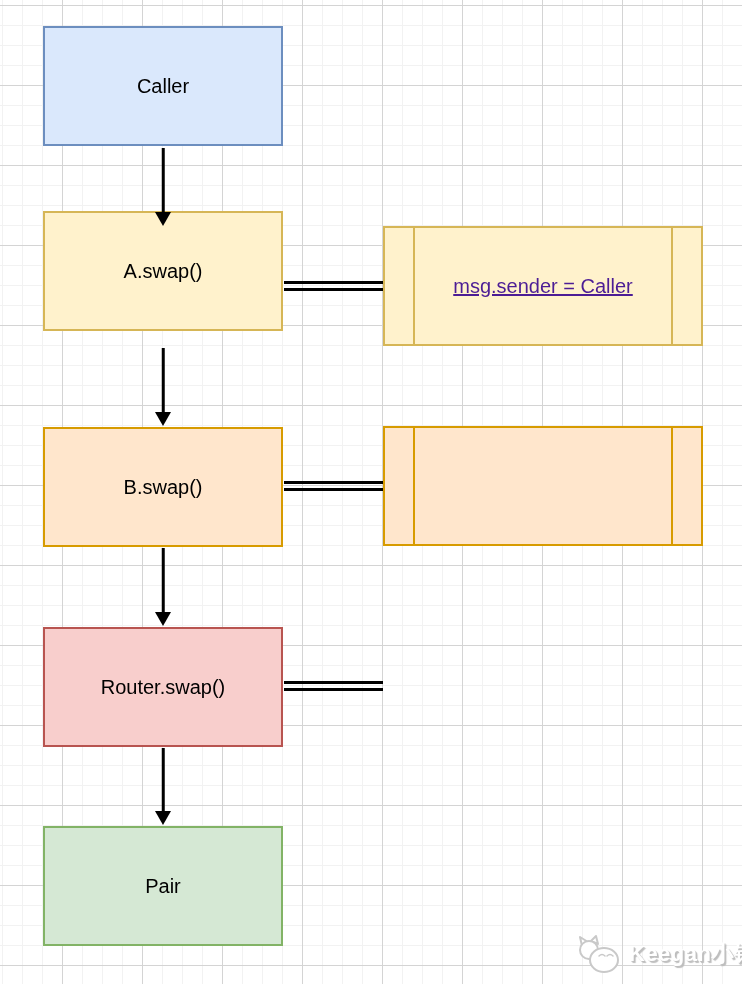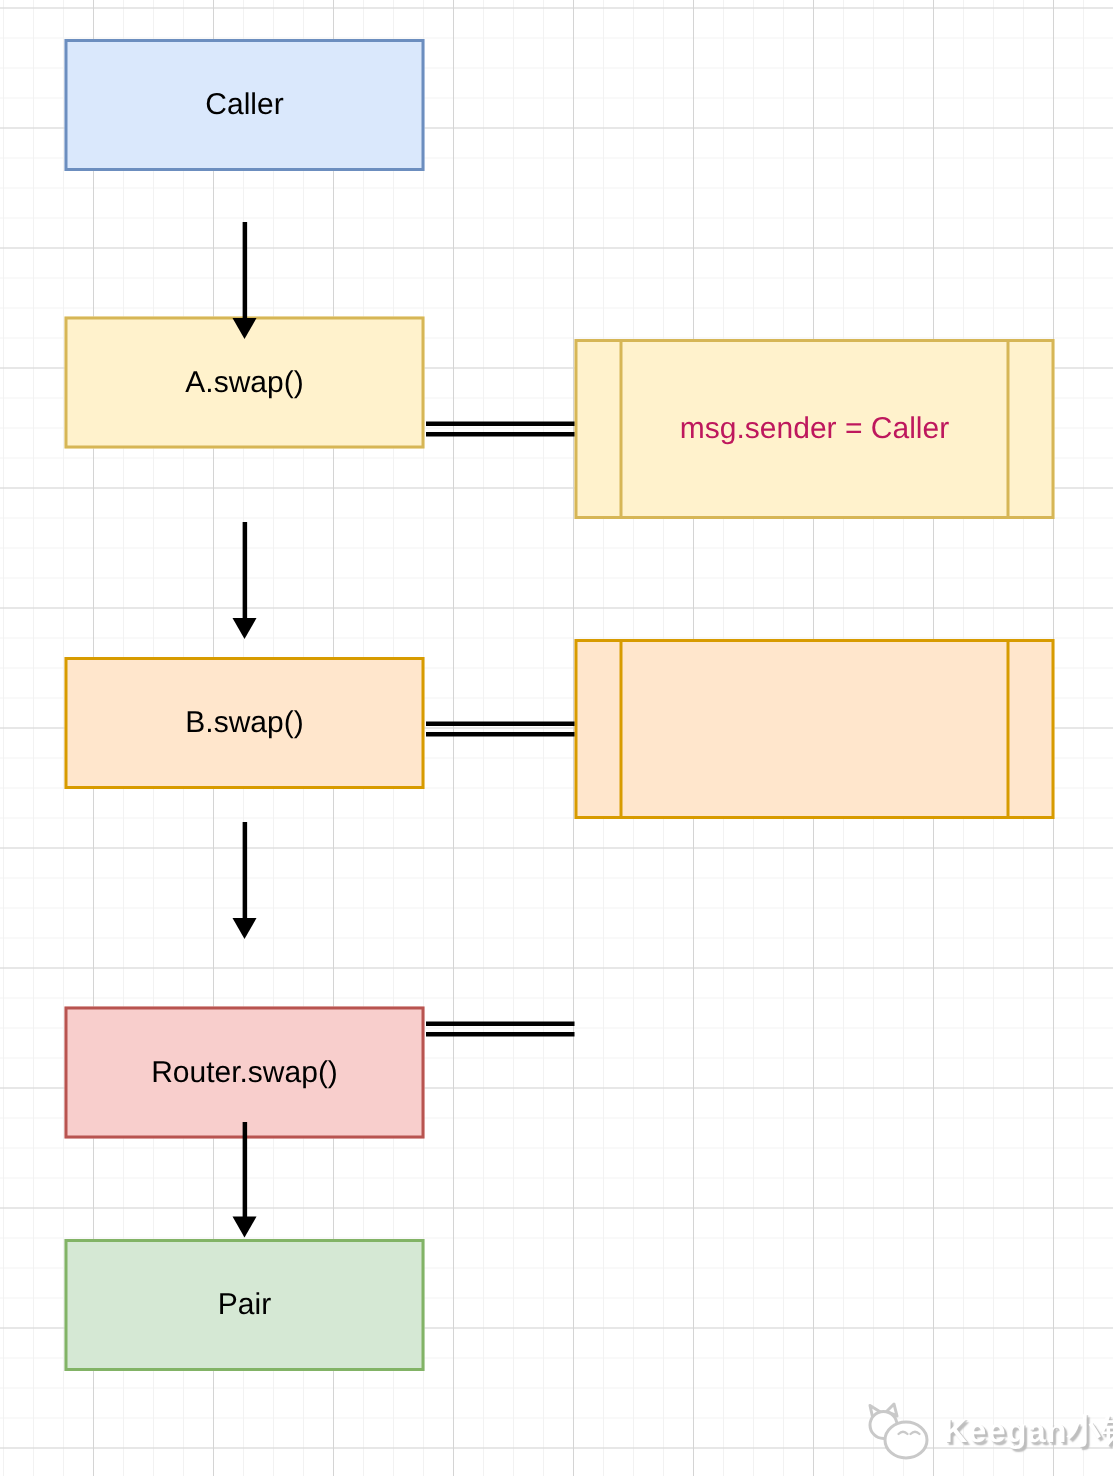--- a/index.html
+++ b/index.html
@@ -18,21 +18,21 @@
       linear-gradient(to bottom, #f2f2f2 1px, transparent 1px);
     background-size: 80px 80px, 80px 80px, 20px 20px, 20px 20px;
     background-position: 62px 5px, 62px 5px, 2px 5px, 2px 5px;
   }
 
   
   .node {
     position: absolute;
     left: 43px;
     width: 240px;
-    height: 88px;
+    height: 120px;
     box-sizing: border-box;
     border: 2px solid #000;
     display: flex;
     align-items: center;
     justify-content: center;
     font-size: 20px;
     color: #000;
   }
 
   
@@ -40,36 +40,37 @@
     position: absolute;
     left: 383px;
     width: 320px;
     height: 120px;
     box-sizing: border-box;
     border: 2px solid #000;
     display: flex;
     align-items: center;
     justify-content: center;
     font-size: 20px;
-    color: #be185d;
+    color: #4c1d95;
+    text-decoration: underline;
   }
   .note .bar {
     position: absolute;
     top: 0;
     bottom: 0;
     width: 2px;
   }
   .note .bar-l { left: 28px; }
   .note .bar-r { right: 28px; }
 
   
   .blue   { background: #dae8fc; border-color: #6c8ebf; }
   .yellow { background: #fff2cc; border-color: #d6b656; }
   .orange { background: #ffe6cc; border-color: #d79b00; }
-  .red    { background: #f8cecc; border-color: #b85450; margin-top: 44px; }
+  .red    { background: #f8cecc; border-color: #b85450; }
   .green  { background: #d5e8d4; border-color: #82b366; }
   .yellow .bar { background: #d6b656; }
   .orange .bar { background: #d79b00; }
   .red    .bar { background: #b85450; }
 
   
   .arrow {
     position: absolute;
     left: 152px;
     width: 22px;
@@ -128,21 +129,21 @@
 <body>
 
 <div class="canvas">
 
   <div class="node blue" style="top:26px">
     <span>Caller</span>
   </div>
   <div class="node yellow" style="top:211px">
     <span>A.swap()</span>
   </div>
-  <div class="node orange" style="top:438px">
+  <div class="node orange" style="top:427px">
     <span>B.swap()</span>
   </div>
   <div class="node red" style="top:627px">
     <span>Router.swap()</span>
   </div>
   <div class="node green" style="top:826px">
     <span>Pair</span>
   </div>
 
   <div class="note yellow" style="top:226px">

